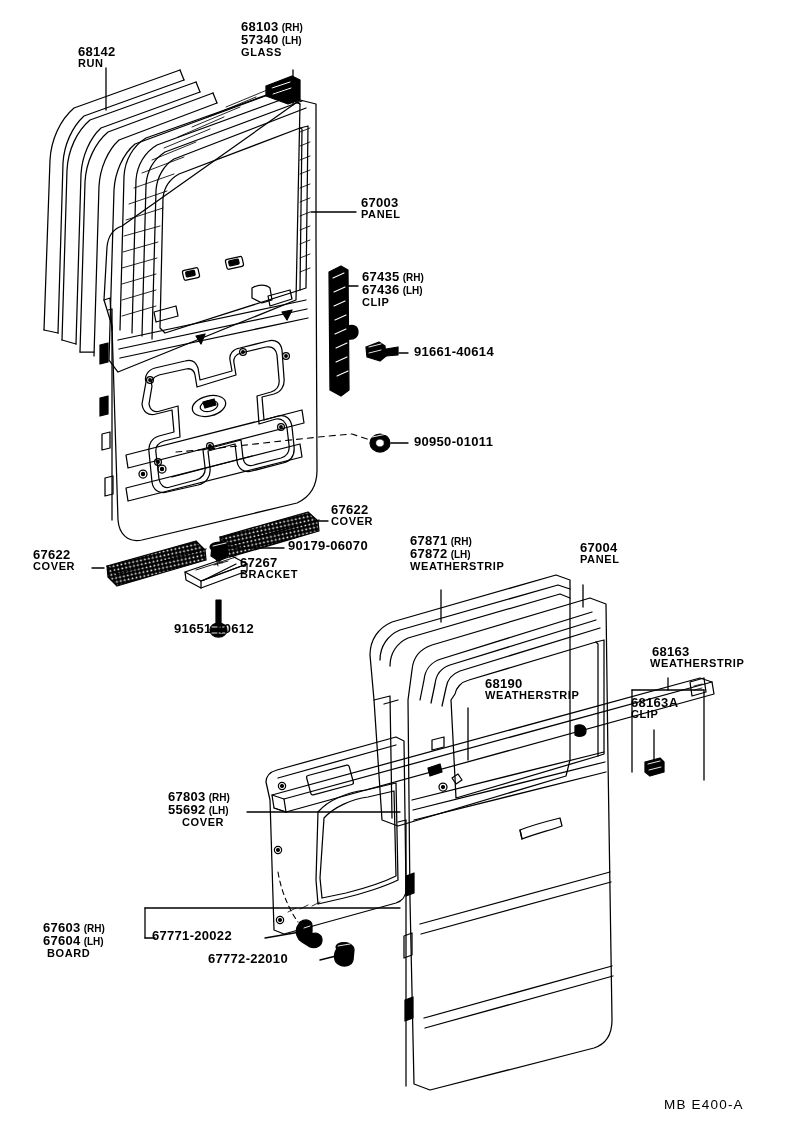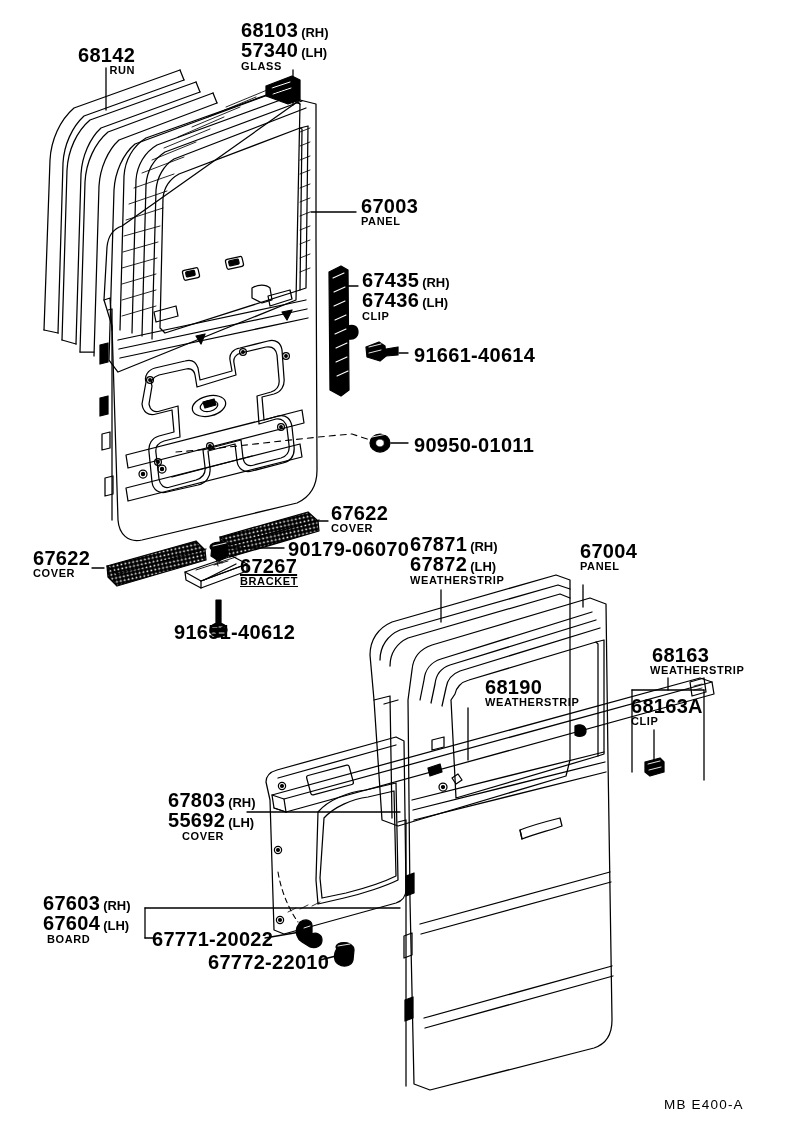--- a/index.html
+++ b/index.html
@@ -1,26 +1,26 @@
 <!DOCTYPE html>
 <html><head>
 <meta charset="utf-8">
 <style>
   html,body{margin:0;padding:0;background:#fff;}
   body{width:800px;height:1122px;position:relative;overflow:hidden;
        font-family:"Liberation Sans","DejaVu Sans",sans-serif;color:#000;}
   #sheet{position:absolute;left:0;top:0;width:800px;height:1122px;}
   svg.art{position:absolute;left:0;top:0;width:800px;height:1122px;}
   .lbl{position:absolute;white-space:nowrap;line-height:1.02;}
-  .num{font-size:20px;font-weight:bold;letter-spacing:0.3px;}
-  .side{font-size:13px;font-weight:bold;letter-spacing:0px;}
+  .num{font-size:13px;font-weight:bold;letter-spacing:0.3px;}
+  .side{font-size:10px;font-weight:bold;letter-spacing:0px;}
   .desc{font-size:11px;font-weight:bold;letter-spacing:0.6px;}
   .row{display:flex;align-items:baseline;gap:3px;}
   .footer{position:absolute;font-size:13.5px;font-weight:normal;letter-spacing:1.2px;}
-  .ctr{text-align:right;}
+  .ctr{text-align:left;}
 </style>
 </head>
 <body>
 
 <div id="sheet">
 
   <svg class="art" viewBox="0 0 800 1122" xmlns="http://www.w3.org/2000/svg">
     <defs>
       <pattern id="mesh" width="4" height="4" patternUnits="userSpaceOnUse" patternTransform="rotate(-12)">
         <rect width="4" height="4" fill="#000"></rect>
@@ -415,21 +415,21 @@
 
   <div class="lbl" style="left:33px;top:548px;">
     <div class="num">67622</div>
     <div class="desc">COVER</div>
   </div>
 
   <div class="lbl" style="left:288px;top:539px;">
     <div class="num">90179-06070</div>
   </div>
 
-  <div class="lbl" style="left:240px;top:556px;text-decoration:underline;">
+  <div class="lbl" style="left:240px;top:556px;">
     <div class="num">67267</div>
     <div class="desc">BRACKET</div>
   </div>
 
   <div class="lbl" style="left:174px;top:622px;">
     <div class="num">91651-40612</div>
   </div>
 
   <div class="lbl" style="left:410px;top:534px;">
     <div class="row">
@@ -468,21 +468,21 @@
         <span class="num">67803</span>
         <span class="side">(RH)</span>
       </div>
     <div class="row">
         <span class="num">55692</span>
         <span class="side">(LH)</span>
       </div>
     <div class="desc" style="margin-left:14px">COVER</div>
   </div>
 
-  <div class="lbl" style="left:43px;top:893px;">
+  <div class="lbl" style="left:43px;top:921px;">
     <div class="row">
         <span class="num">67603</span>
         <span class="side">(RH)</span>
       </div>
     <div class="row">
         <span class="num">67604</span>
         <span class="side">(LH)</span>
       </div>
     <div class="desc" style="margin-left:4px">BOARD</div>
   </div>

